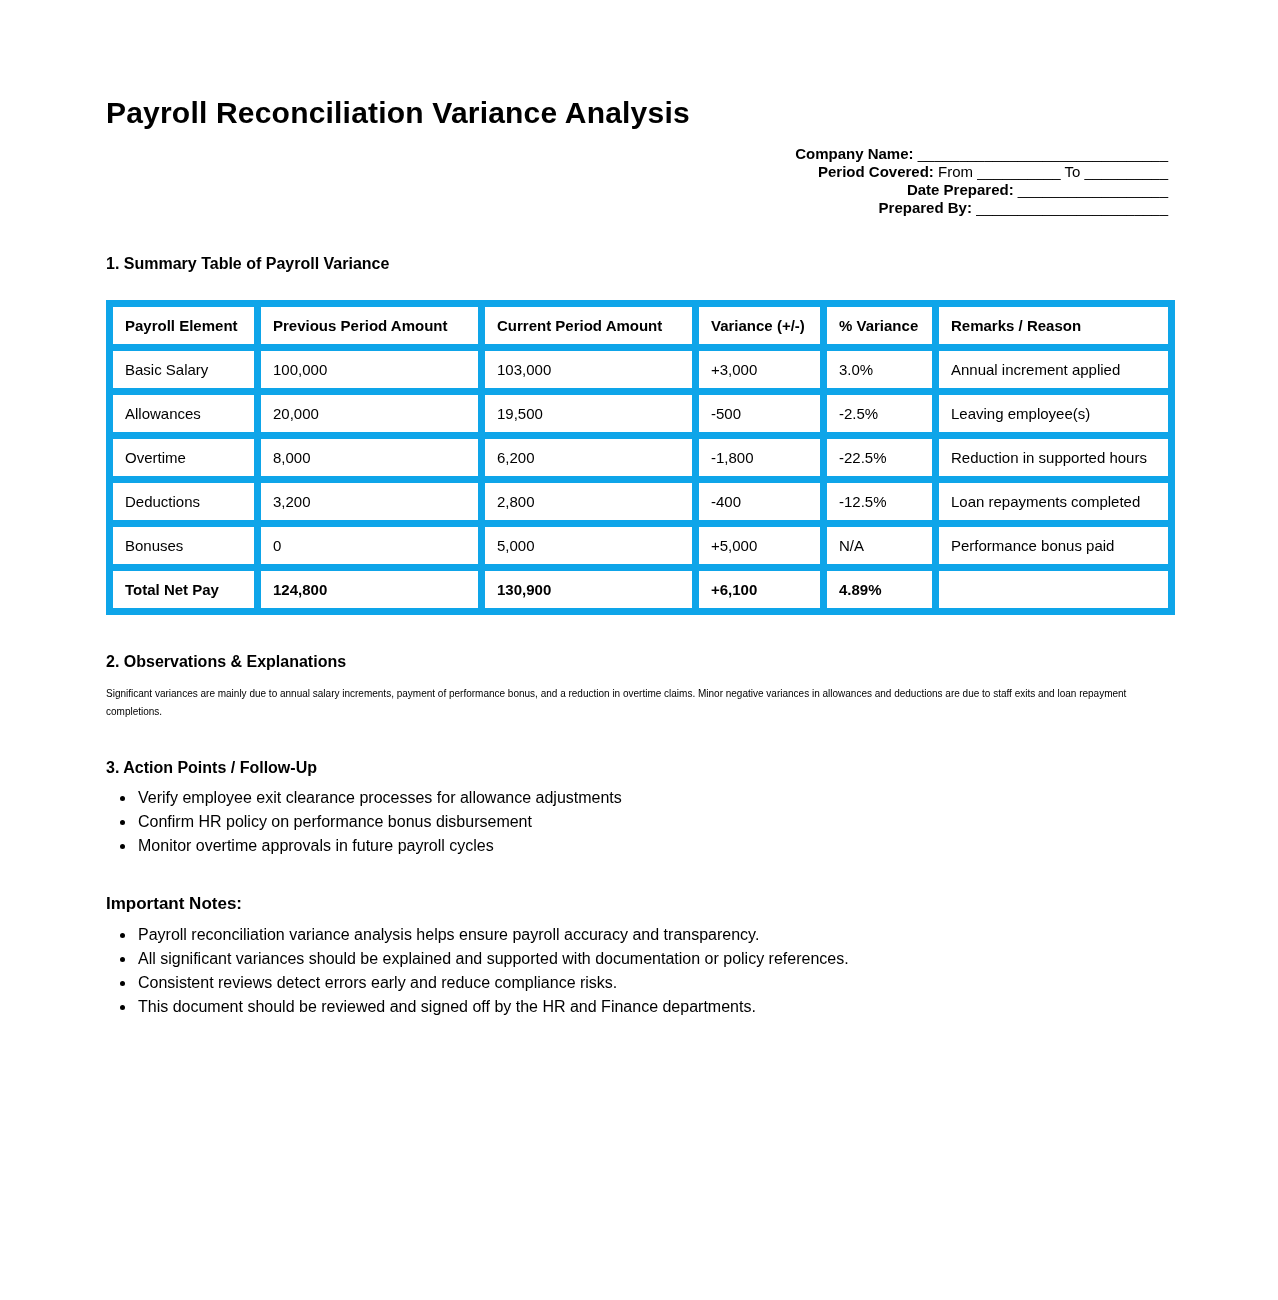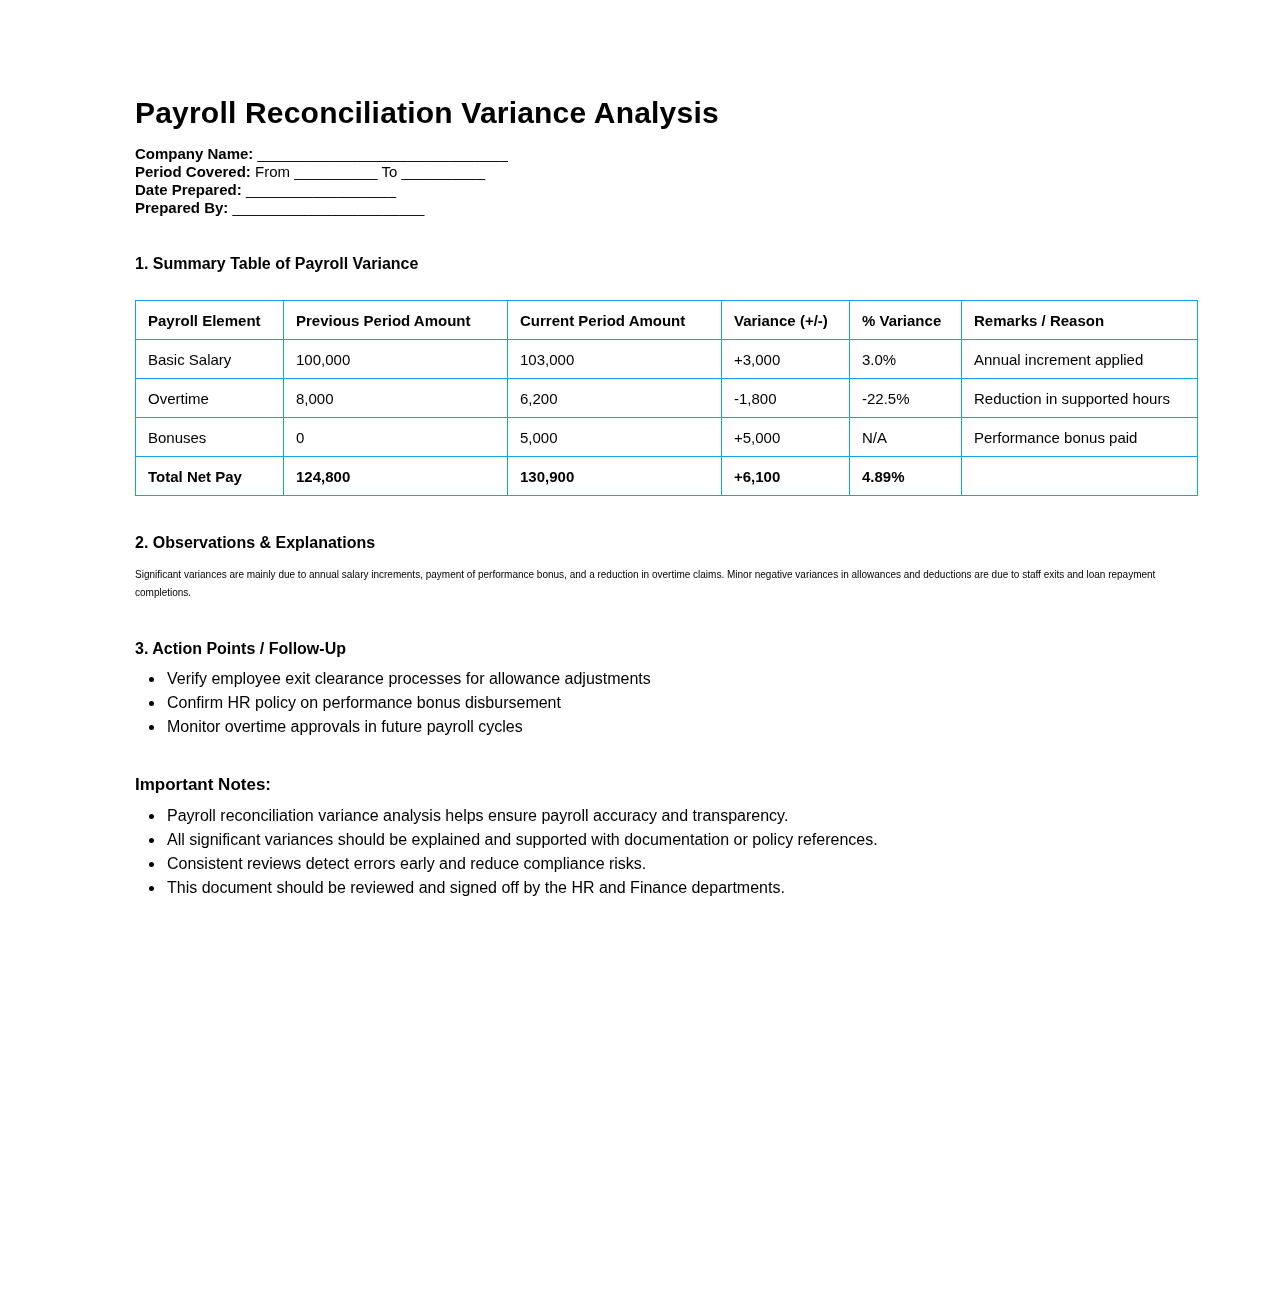--- a/index.html
+++ b/index.html
@@ -8,51 +8,51 @@
     font-family: "Liberation Sans", "DejaVu Sans", sans-serif;
     color: #000000;
   }
   body {
     width: 1278px;
     min-height: 1300px;
     position: relative;
   }
   .page {
     padding: 96px 110px 40px 106px;
-    margin-left: 29px;
   }
   .doc-title {
     font-size: 30px;
     font-weight: bold;
     letter-spacing: 0.2px;
     margin-bottom: 15px;
   }
   .meta-block {
     font-size: 15px;
     line-height: 18px;
+    text-align: right;
   }
   .meta-line { white-space: nowrap; }
   .meta-label { font-weight: bold; }
   .blank-line { letter-spacing: 0; }
   .section-heading {
     font-size: 16px;
     font-weight: bold;
     margin-top: 38px;
     margin-bottom: 10px;
   }
   .table-wrap { margin-top: 27px; }
   table.summary-table {
     border-collapse: collapse;
     table-layout: fixed;
     width: 1062px;
     font-size: 15px;
   }
   table.summary-table th,
   table.summary-table td {
-    border: 1px solid #0ea5e9;
+    border: 7px solid #0ea5e9;
     padding: 10px 12px;
     text-align: left;
     vertical-align: middle;
     height: 39px;
     overflow: hidden;
   }
   table.summary-table th { font-weight: bold; }
   table.summary-table tr.total-row td { font-weight: bold; }
   .paragraph {
     font-size: 10px;
@@ -131,26 +131,42 @@
       <tbody>
         <tr>
           <td>Basic Salary</td>
           <td>100,000</td>
           <td>103,000</td>
           <td>+3,000</td>
           <td>3.0%</td>
           <td>Annual increment applied</td>
         </tr>
         <tr>
+          <td>Allowances</td>
+          <td>20,000</td>
+          <td>19,500</td>
+          <td>-500</td>
+          <td>-2.5%</td>
+          <td>Leaving employee(s)</td>
+        </tr>
+        <tr>
           <td>Overtime</td>
           <td>8,000</td>
           <td>6,200</td>
           <td>-1,800</td>
           <td>-22.5%</td>
           <td>Reduction in supported hours</td>
+        </tr>
+        <tr>
+          <td>Deductions</td>
+          <td>3,200</td>
+          <td>2,800</td>
+          <td>-400</td>
+          <td>-12.5%</td>
+          <td>Loan repayments completed</td>
         </tr>
         <tr>
           <td>Bonuses</td>
           <td>0</td>
           <td>5,000</td>
           <td>+5,000</td>
           <td>N/A</td>
           <td>Performance bonus paid</td>
         </tr>
         <tr class="total-row">

